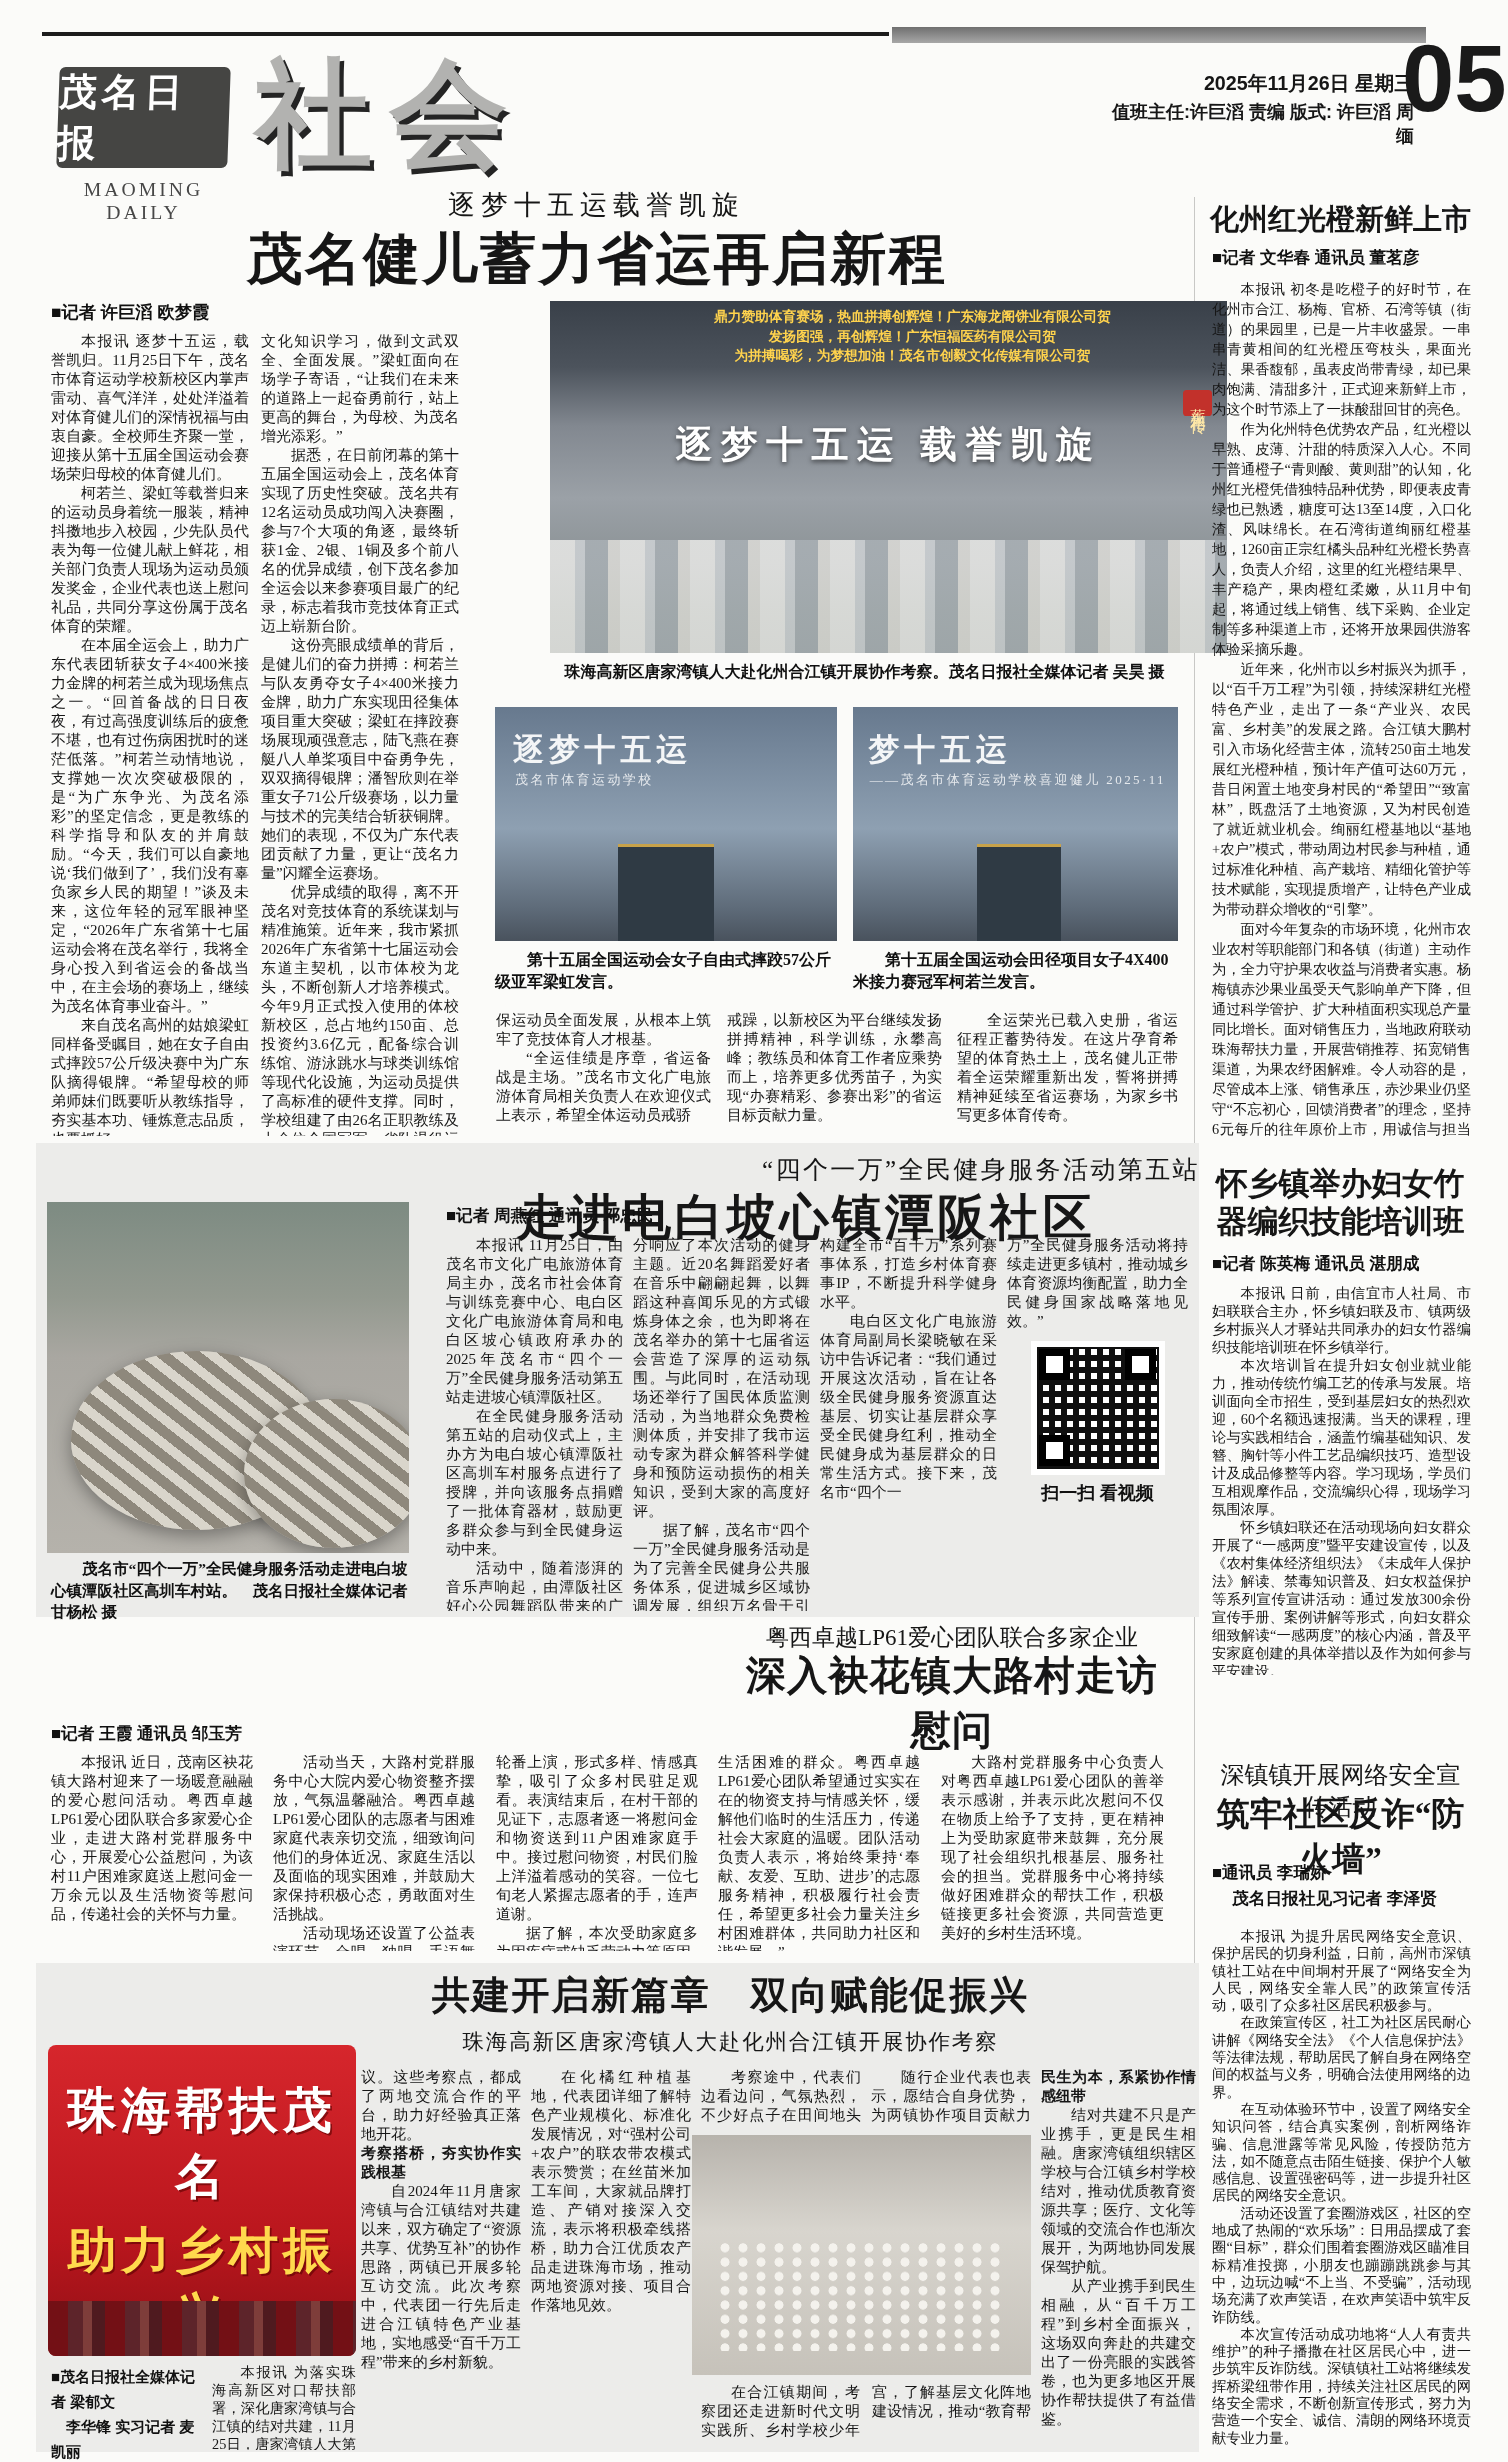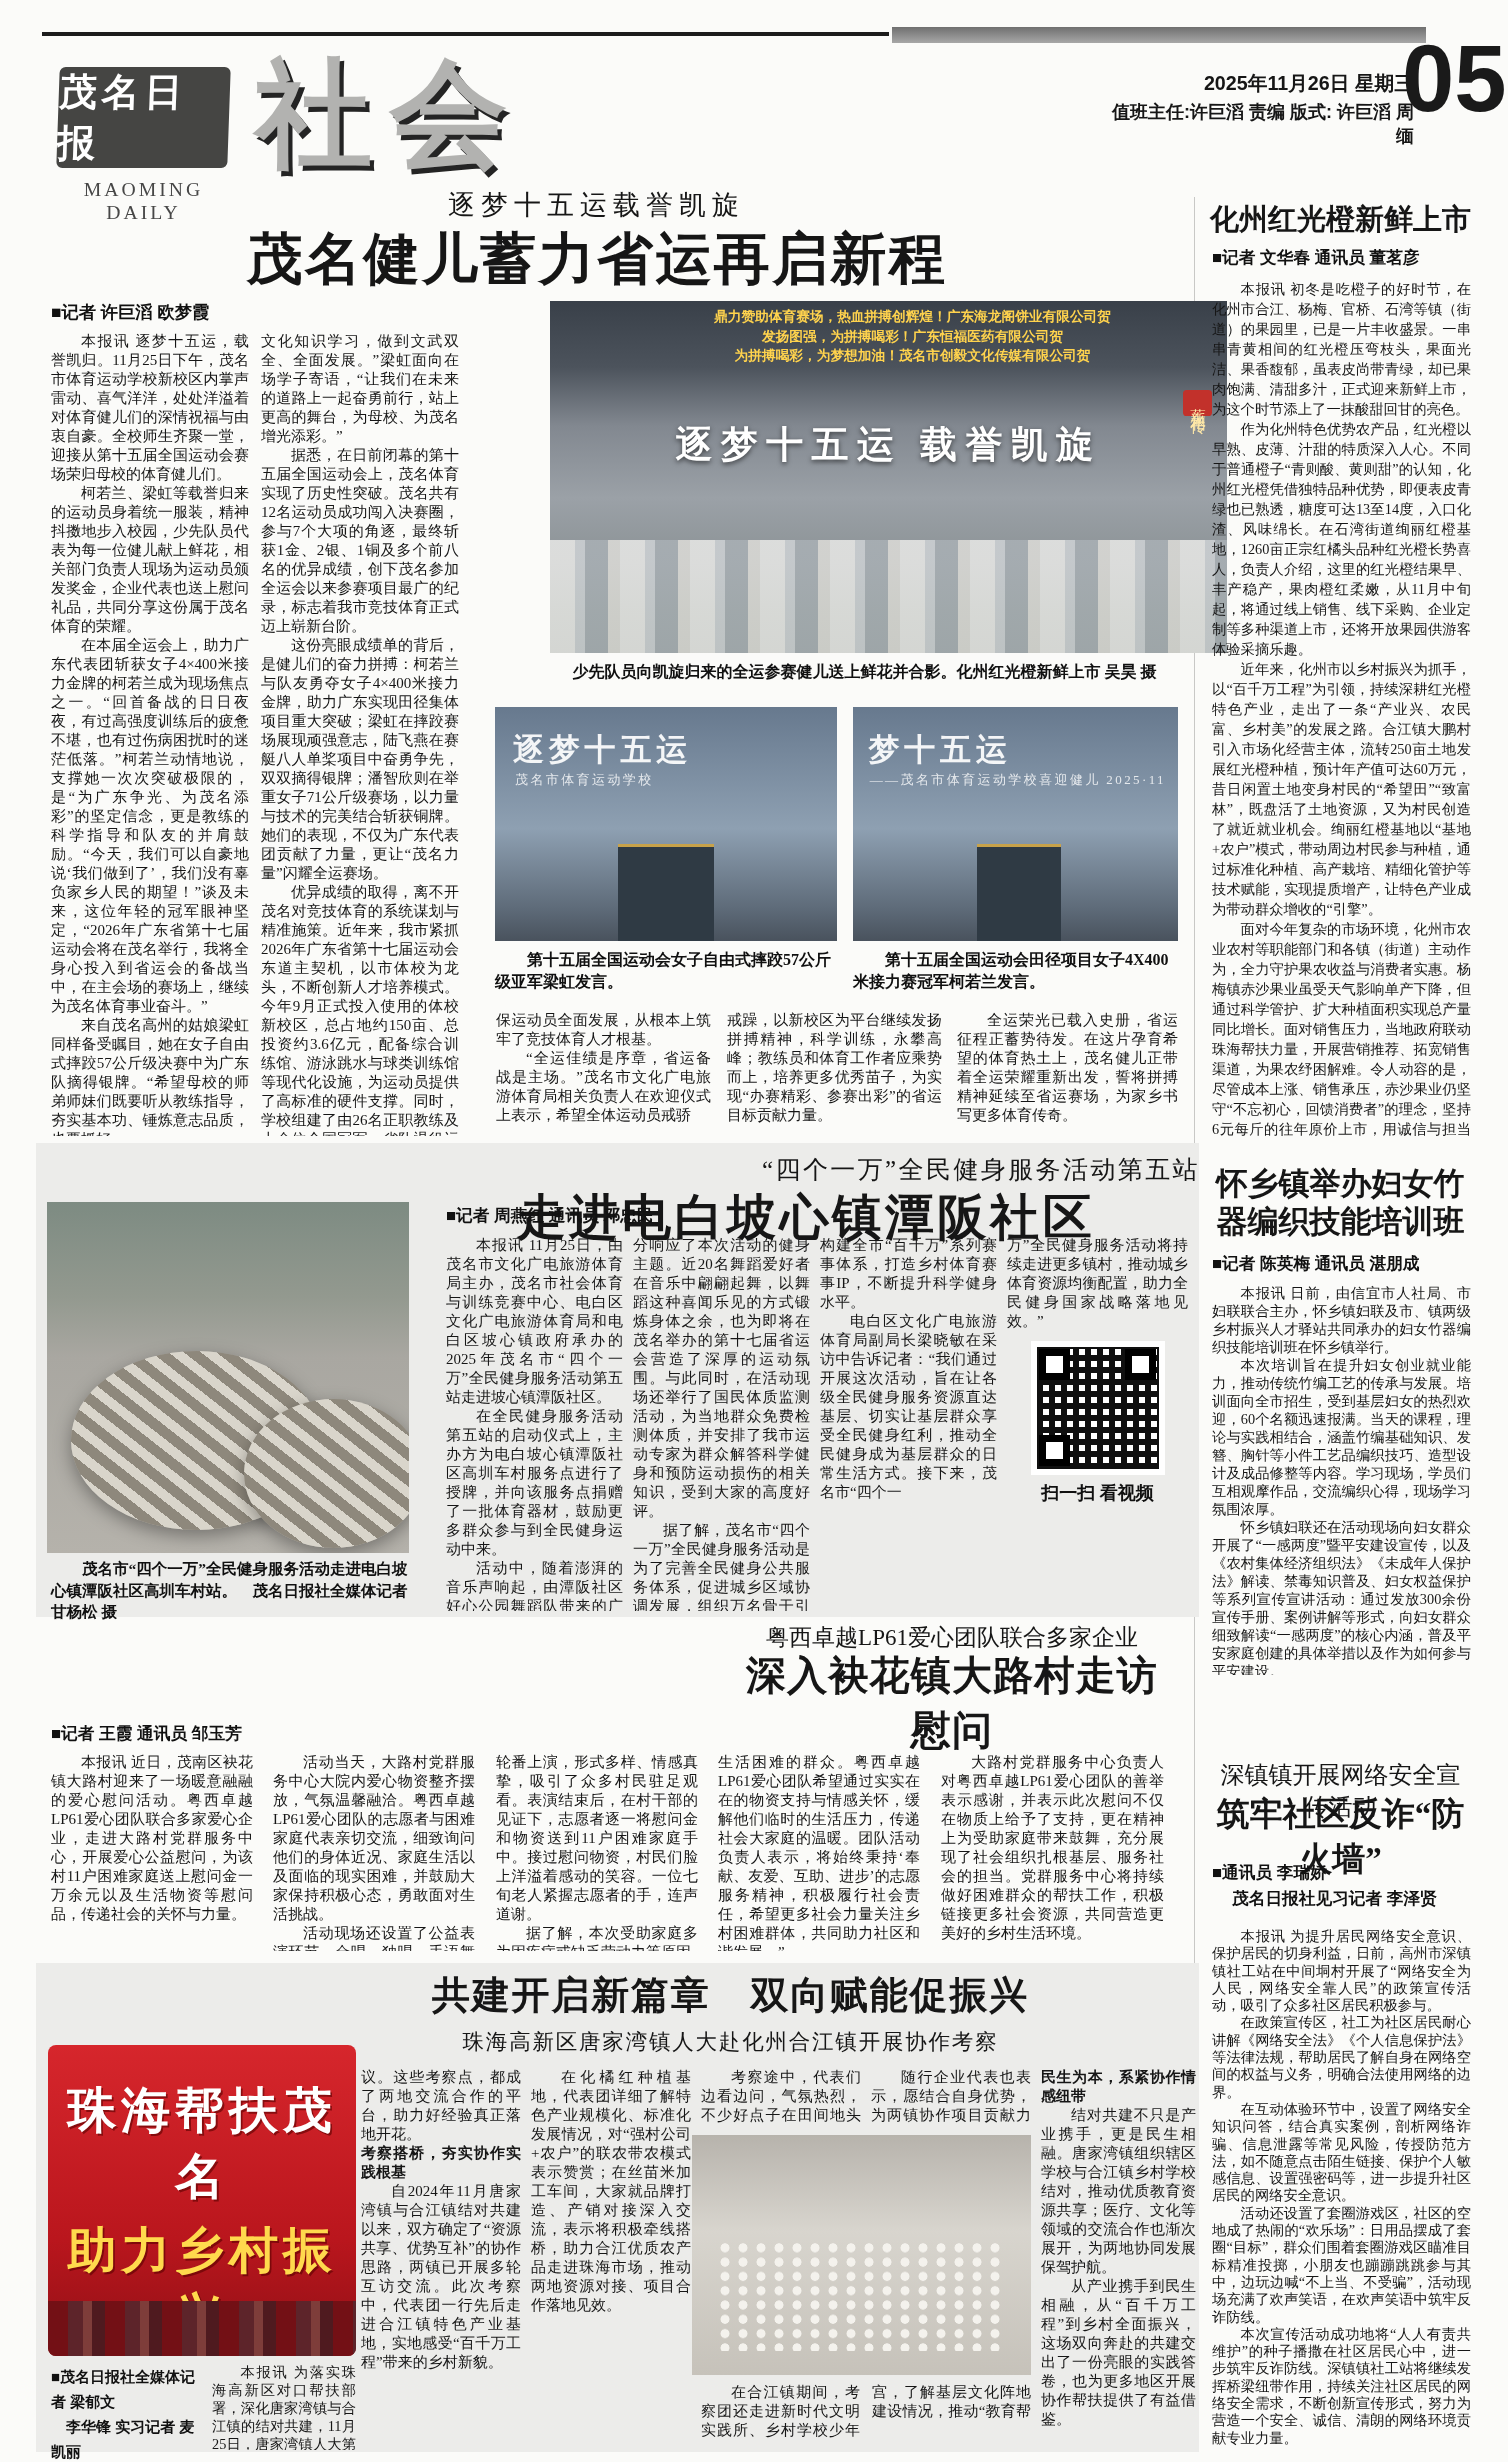--- a/index.html
+++ b/index.html
@@ -105,33 +105,33 @@
   <div class="abs bt" style="left:261px;top:332px;width:198px;height:804px;">
     <p style="text-indent:0">文化知识学习，做到文武双全、全面发展。”梁虹面向在场学子寄语，“让我们在未来的道路上一起奋勇前行，站上更高的舞台，为母校、为茂名增光添彩。”</p>
     <p>据悉，在日前闭幕的第十五届全国运动会上，茂名体育实现了历史性突破。茂名共有12名运动员成功闯入决赛圈，参与7个大项的角逐，最终斩获1金、2银、1铜及多个前八名的优异成绩，创下茂名参加全运会以来参赛项目最广的纪录，标志着我市竞技体育正式迈上崭新台阶。</p>
     <p>这份亮眼成绩单的背后，是健儿们的奋力拼搏：柯若兰与队友勇夺女子4×400米接力金牌，助力广东实现田径集体项目重大突破；梁虹在摔跤赛场展现顽强意志，陆飞燕在赛艇八人单桨项目中奋勇争先，双双摘得银牌；潘智欣则在举重女子71公斤级赛场，以力量与技术的完美结合斩获铜牌。她们的表现，不仅为广东代表团贡献了力量，更让“茂名力量”闪耀全运赛场。</p>
     <p>优异成绩的取得，离不开茂名对竞技体育的系统谋划与精准施策。近年来，我市紧抓2026年广东省第十七届运动会东道主契机，以市体校为龙头，不断创新人才培养模式。今年9月正式投入使用的体校新校区，总占地约150亩、总投资约3.6亿元，配备综合训练馆、游泳跳水与球类训练馆等现代化设施，为运动员提供了高标准的硬件支撑。同时，学校组建了由26名正职教练及十余位全国冠军、省队退役运动员组成的专业师资团队，实行“文化课+训练”双轨模式，确</p>
   </div>
 
   <div class="abs photo ph1" style="left:550px;top:301px;width:629px;height:352px;">
     <div style="padding-top:6px;">
       <span class="bl">鼎力赞助体育赛场，热血拼搏创辉煌！广东海龙阁饼业有限公司贺</span>
-      <span class="bl">发扬图强，为拼搏喝彩！广东恒福医药有限公司贺</span>
+      <span class="bl">发扬图强，再创辉煌！广东恒福医药有限公司贺</span>
       <span class="bl">为拼搏喝彩，为梦想加油！茂名市创毅文化传媒有限公司贺</span>
     </div>
     <div class="abs stage" style="left:0;top:119px;width:100%;text-align:center;">
       <span>逐梦十五运  载誉凯旋</span>
     </div>
     <div class="abs firetag" style="right:15.5px;top:89px;">
       <span>薪火相传</span>
     </div>
     <div class="abs people-strip" style="left:0;bottom:0;width:100%;height:113px;"></div>
   </div>
   <div class="abs cap center" style="left:550px;top:661px;width:629px;">
-    <span>少先队员向凯旋归来的全运参赛健儿送上鲜花并合影。化州红光橙新鲜上市 吴昊 摄</span>
+    <span>珠海高新区唐家湾镇人大赴化州合江镇开展协作考察。茂名日报社全媒体记者 吴昊 摄</span>
   </div>
 
   <div class="abs photo ph-sub" style="left:495px;top:707px;width:342px;height:234px;">
     <div class="abs ov" style="left:18px;top:21.5px;"><span>逐梦十五运</span></div>
     <div class="abs ov2" style="left:20px;top:64px;"><span>茂名市体育运动学校</span></div>
     <div class="abs podium" style="left:36%;bottom:0;width:28%;height:40%;"></div>
   </div>
   <div class="abs photo ph-sub" style="left:853px;top:707px;width:325px;height:234px;">
     <div class="abs ov" style="left:15.5px;top:21.5px;"><span>梦十五运</span></div>
     <div class="abs ov2" style="left:16.7px;top:64px;"><span>——茂名市体育运动学校喜迎健儿 2025·11</span></div>

